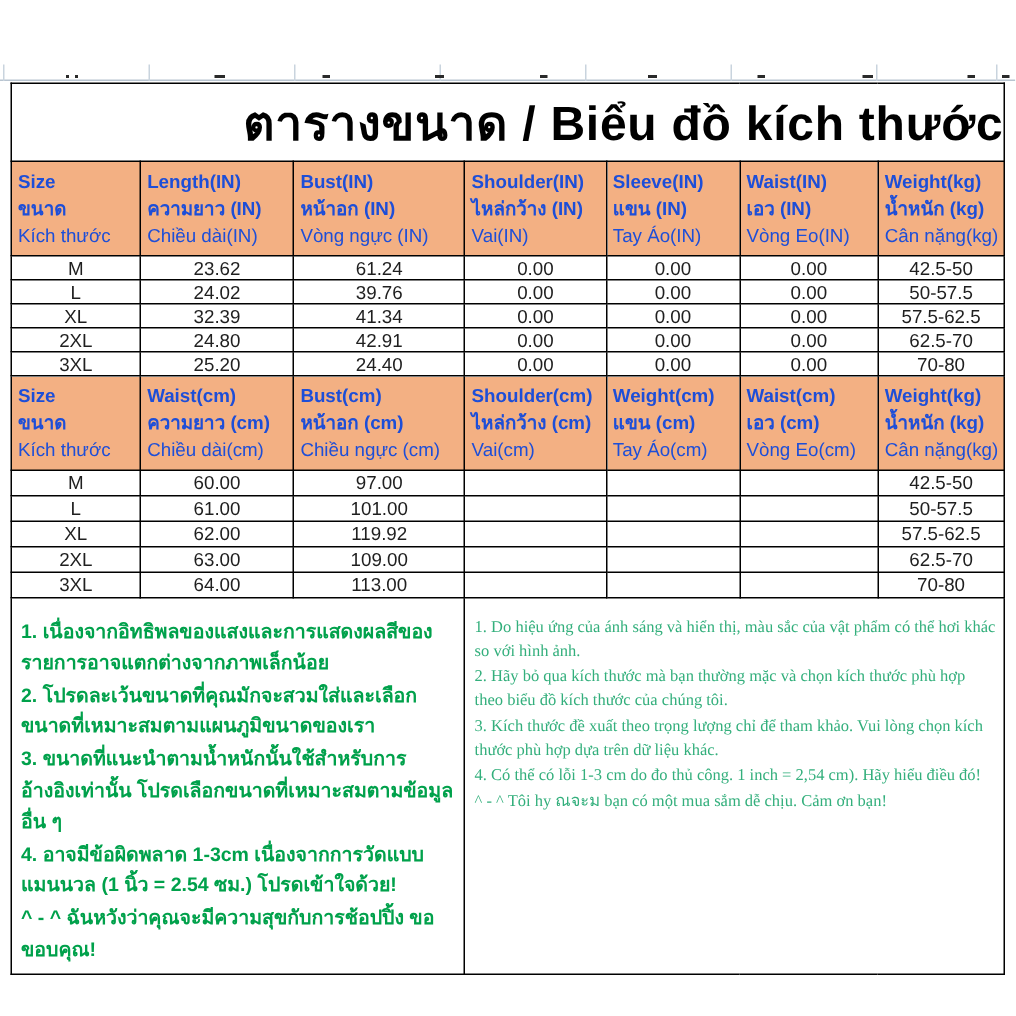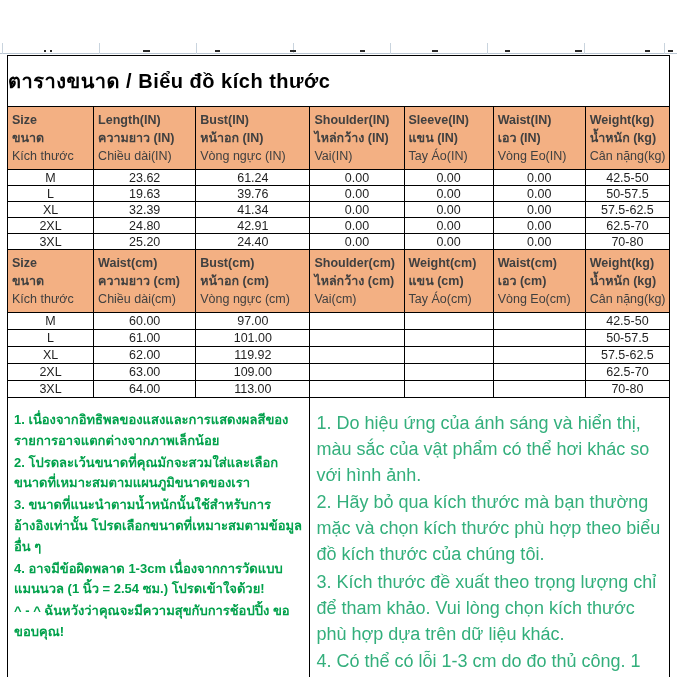--- a/index.html
+++ b/index.html
@@ -15,33 +15,33 @@
 
   
   .topstrip{position:absolute;top:0;left:0;width:677px;height:53px;border-bottom:1px solid #b8c4d0;}
   .tick{position:absolute;bottom:-1px;width:1px;height:11px;background:#c9d4de;}
   .dash{position:absolute;bottom:1px;height:2px;background:#2a2a2a;}
 
   .sheet{position:absolute;top:55px;left:7px;}
   table{border-collapse:collapse;table-layout:fixed;width:663px;}
   td{border:1.6px solid var(--border-col);padding:0;overflow:hidden;vertical-align:middle;}
 
-  .title-cell{height:50px;text-align:left;font-size:20px;font-weight:bold;color:#000;letter-spacing:.5px;}
-
-  .head td{background:var(--header-fill);height:58px;padding:2px 3px 2px 4px;font-size:12.5px;color:#404040;line-height:1.45;}
+  .title-cell{height:50px;text-align:right;font-size:32px;font-weight:bold;color:#000;letter-spacing:.5px;}
+
+  .head td{background:var(--header-fill);height:58px;padding:2px 3px 2px 4px;font-size:12.5px;color:#1d4ed8;line-height:1.45;}
   .hl{white-space:nowrap;}
   .hl.b{font-weight:bold;}
 
   .r td{height:15px;text-align:center;font-size:12.5px;color:var(--data-text);}
   .rc td{height:16px;}
 
   .notes-td{vertical-align:top;height:203px;padding:12px 4px 4px 6px;}
   .note{margin:0 0 1px 0;}
   .notes-thai .note{color:var(--thai-green);font-size:13px;font-weight:600;line-height:1.6;}
-  .notes-viet .note{color:var(--viet-green);font-size:18px;line-height:1.45;}
+  .notes-viet .note{color:var(--viet-green);font-size:11px;line-height:1.45;font-family:Liberation Serif, serif;}
 </style>
 </head>
 <body>
 
 <div class="canvas">
 
   <div class="topstrip">
       <span class="tick" style="left: 2px;"></span>
       <span class="tick" style="left: 99px;"></span>
       <span class="tick" style="left: 196px;"></span>
@@ -125,21 +125,21 @@
             <td>M</td>
             <td>23.62</td>
             <td>61.24</td>
             <td>0.00</td>
             <td>0.00</td>
             <td>0.00</td>
             <td>42.5-50</td>
           </tr>
           <tr class="r">
             <td>L</td>
-            <td>19.63</td>
+            <td>24.02</td>
             <td>39.76</td>
             <td>0.00</td>
             <td>0.00</td>
             <td>0.00</td>
             <td>50-57.5</td>
           </tr>
           <tr class="r">
             <td>XL</td>
             <td>32.39</td>
             <td>41.34</td>
@@ -175,21 +175,21 @@
               <div class="hl">Kích thước</div>
             </td>
             <td>
               <div class="hl b">Waist(cm)</div>
               <div class="hl b">ความยาว (cm)</div>
               <div class="hl">Chiều dài(cm)</div>
             </td>
             <td>
               <div class="hl b">Bust(cm)</div>
               <div class="hl b">หน้าอก (cm)</div>
-              <div class="hl">Vòng ngực (cm)</div>
+              <div class="hl">Chiều ngực (cm)</div>
             </td>
             <td>
               <div class="hl b">Shoulder(cm)</div>
               <div class="hl b">ไหล่กว้าง (cm)</div>
               <div class="hl">Vai(cm)</div>
             </td>
             <td>
               <div class="hl b">Weight(cm)</div>
               <div class="hl b">แขน (cm)</div>
               <div class="hl">Tay Áo(cm)</div>

